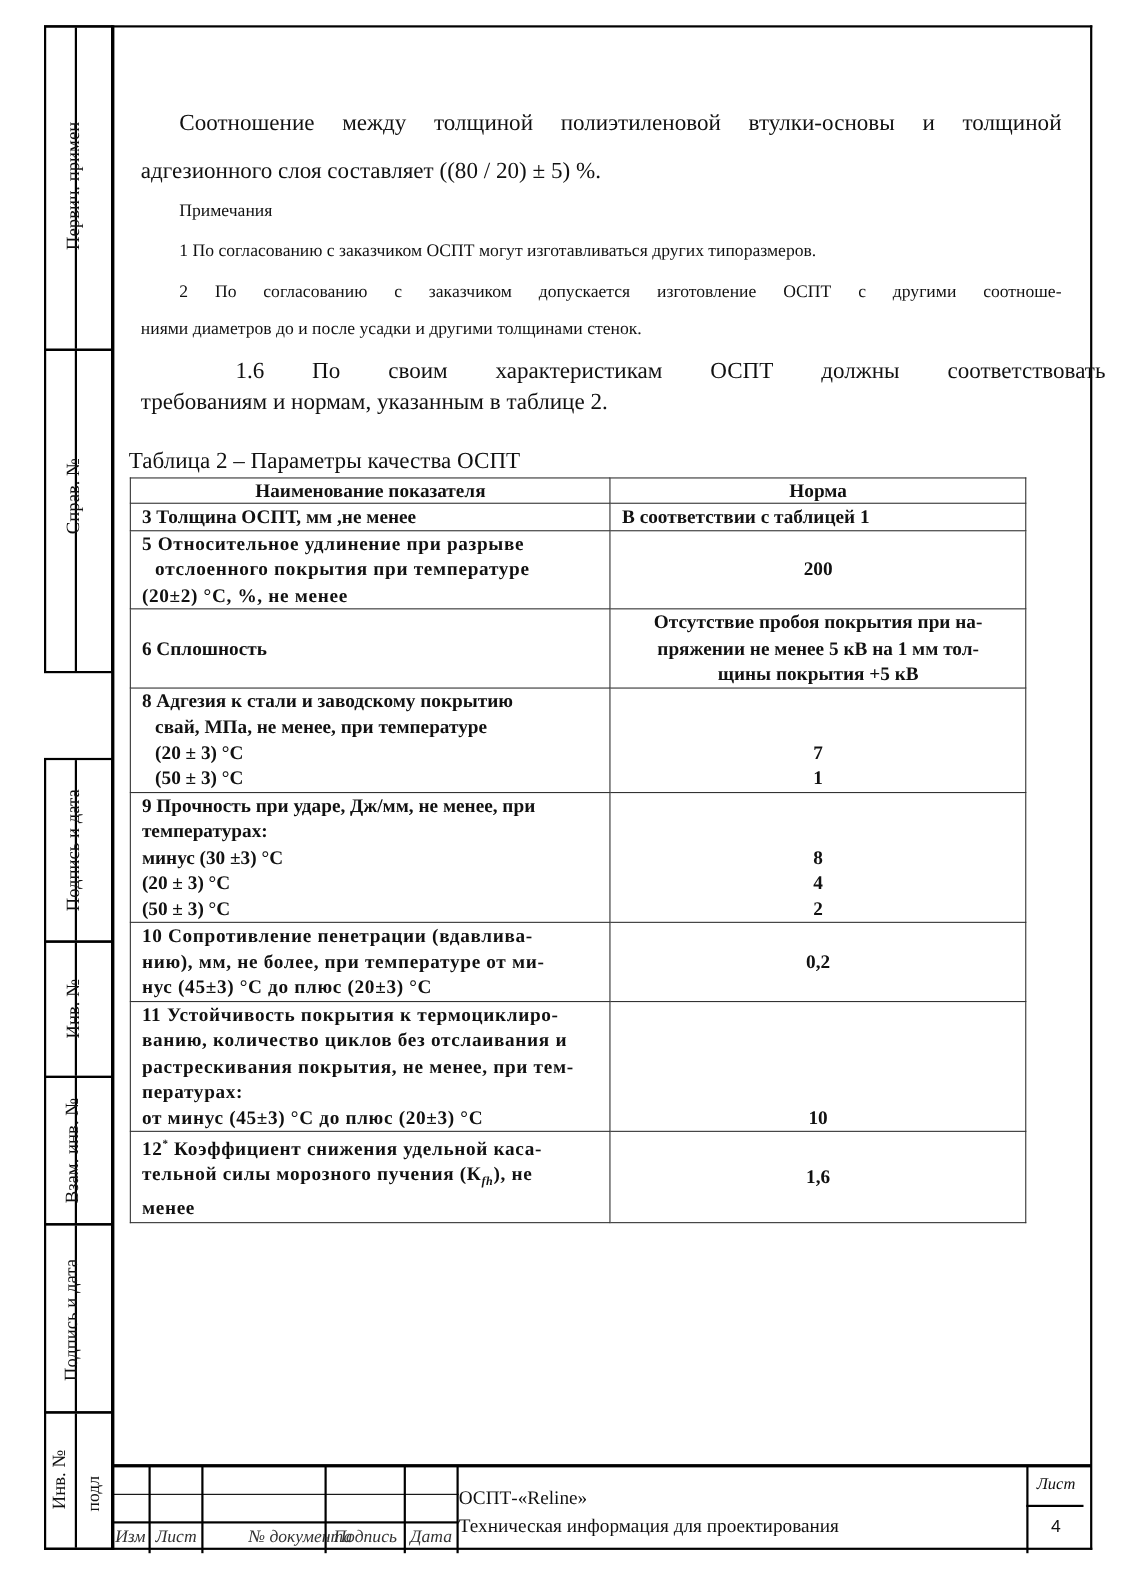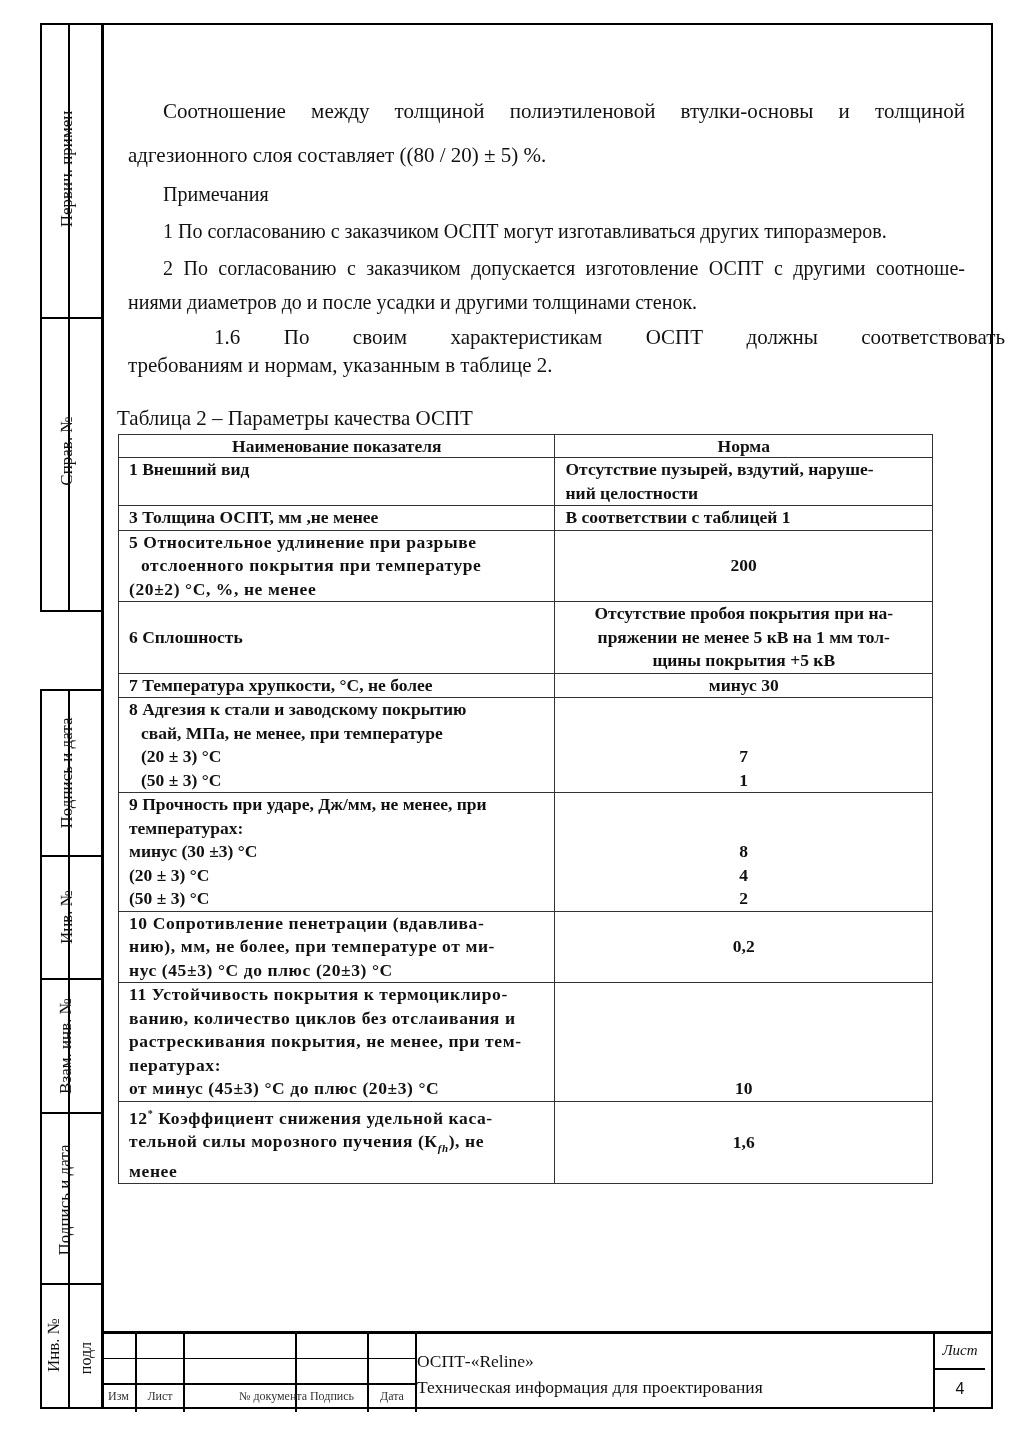--- a/index.html
+++ b/index.html
@@ -8,36 +8,36 @@
   .abs { position:absolute; }
   .ln { position:absolute; background:#000; }
 
   
   .stamp-cell { position:absolute; border:2px solid #000; box-sizing:border-box; }
   .vtext { position:absolute; transform:rotate(-90deg); transform-origin:center center;
            white-space:nowrap; font-size:17px; text-align:center; }
 
   
   .para { position:absolute; font-size:21px; line-height:1; white-space:nowrap; }
-  .note { position:absolute; font-size:20px; line-height:1; white-space:nowrap; }
+  .note { position:absolute; font-size:16px; line-height:1; white-space:nowrap; }
   .just { text-align:justify; text-align-last:justify; white-space:normal; }
 
   
   #tbl { position:absolute; left:118px; top:434px; width:815px; border-collapse:collapse;
          font-size:17.5px; line-height:23.5px; }
   #tbl td, #tbl th { border:1.5px solid #333; padding:0 10px; vertical-align:top; font-weight:bold; }
   #tbl th { text-align:center; line-height:22px; }
   #tbl td.c { text-align:center; vertical-align:middle; }
   #tbl td.cb { text-align:center; vertical-align:bottom; }
   #tbl td.m { vertical-align:middle;margin-left:40px; }
   .ind { padding-left:12px; display:block; }
   .sp { letter-spacing:0.6px; }
 
   
-  .tb-cell-label { position:absolute; font-size:12px; color:#333; text-align:center; }
+  .tb-cell-label { position:absolute; font-style:italic; font-size:16px; color:#333; text-align:center; }
 </style>
 </head>
 <body>
 
 <div class="ln" style="left:40px;top:23px;width:953px;height:2px;"></div>
 <div class="ln" style="left:991px;top:23px;width:2px;height:1386px;"></div>
 <div class="ln" style="left:40px;top:1407px;width:953px;height:2px;"></div>
 <div class="ln" style="left:101px;top:23px;width:3px;height:1386px;"></div>
 
 <div>
@@ -89,38 +89,30 @@
       <col style="width:378px">
     </colgroup>
   <thead>
     <tr>
       <th>Наименование показателя</th>
       <th>Норма</th>
     </tr>
   </thead>
   <tbody>
     <tr>
-      <td><span>1 Внешний вид</span></td>
-      <td><span>Отсутствие пузырей, вздутий, наруше-</span><br><span>ний целостности</span></td>
-    </tr>
-    <tr>
       <td><span>3 Толщина ОСПТ, мм ,не менее</span></td>
       <td><span>В соответствии с таблицей 1</span></td>
     </tr>
     <tr>
       <td class="sp"><span>5 Относительное удлинение при разрыве</span><span class="ind">отслоенного покрытия при температуре</span><span>(20±2) °С, %, не менее</span></td>
       <td class="c"><span>200</span></td>
     </tr>
     <tr>
       <td class="m"><span>6 Сплошность</span></td>
       <td class="c"><span>Отсутствие пробоя покрытия при на-</span><br><span>пряжении не менее 5 кВ на 1 мм тол-</span><br><span>щины покрытия +5 кВ</span></td>
-    </tr>
-    <tr>
-      <td><span>7 Температура хрупкости, °С, не более</span></td>
-      <td class="c"><span>минус 30</span></td>
     </tr>
     <tr>
       <td><span>8 Адгезия к стали и заводскому покрытию</span><span class="ind">свай, МПа, не менее, при температуре</span><span class="ind">(20 ± 3) °С</span><span class="ind">(50 ± 3) °С</span></td>
       <td class="cb"><span>7</span><br><span>1</span></td>
     </tr>
     <tr>
       <td><span>9 Прочность при ударе, Дж/мм, не менее, при</span><br><span>температурах:</span><br><span>минус (30 ±3) °С</span><br><span>(20 ± 3) °С</span><br><span>(50 ± 3) °С</span></td>
       <td class="cb"><span>8</span><br><span>4</span><br><span>2</span></td>
     </tr>
     <tr>

